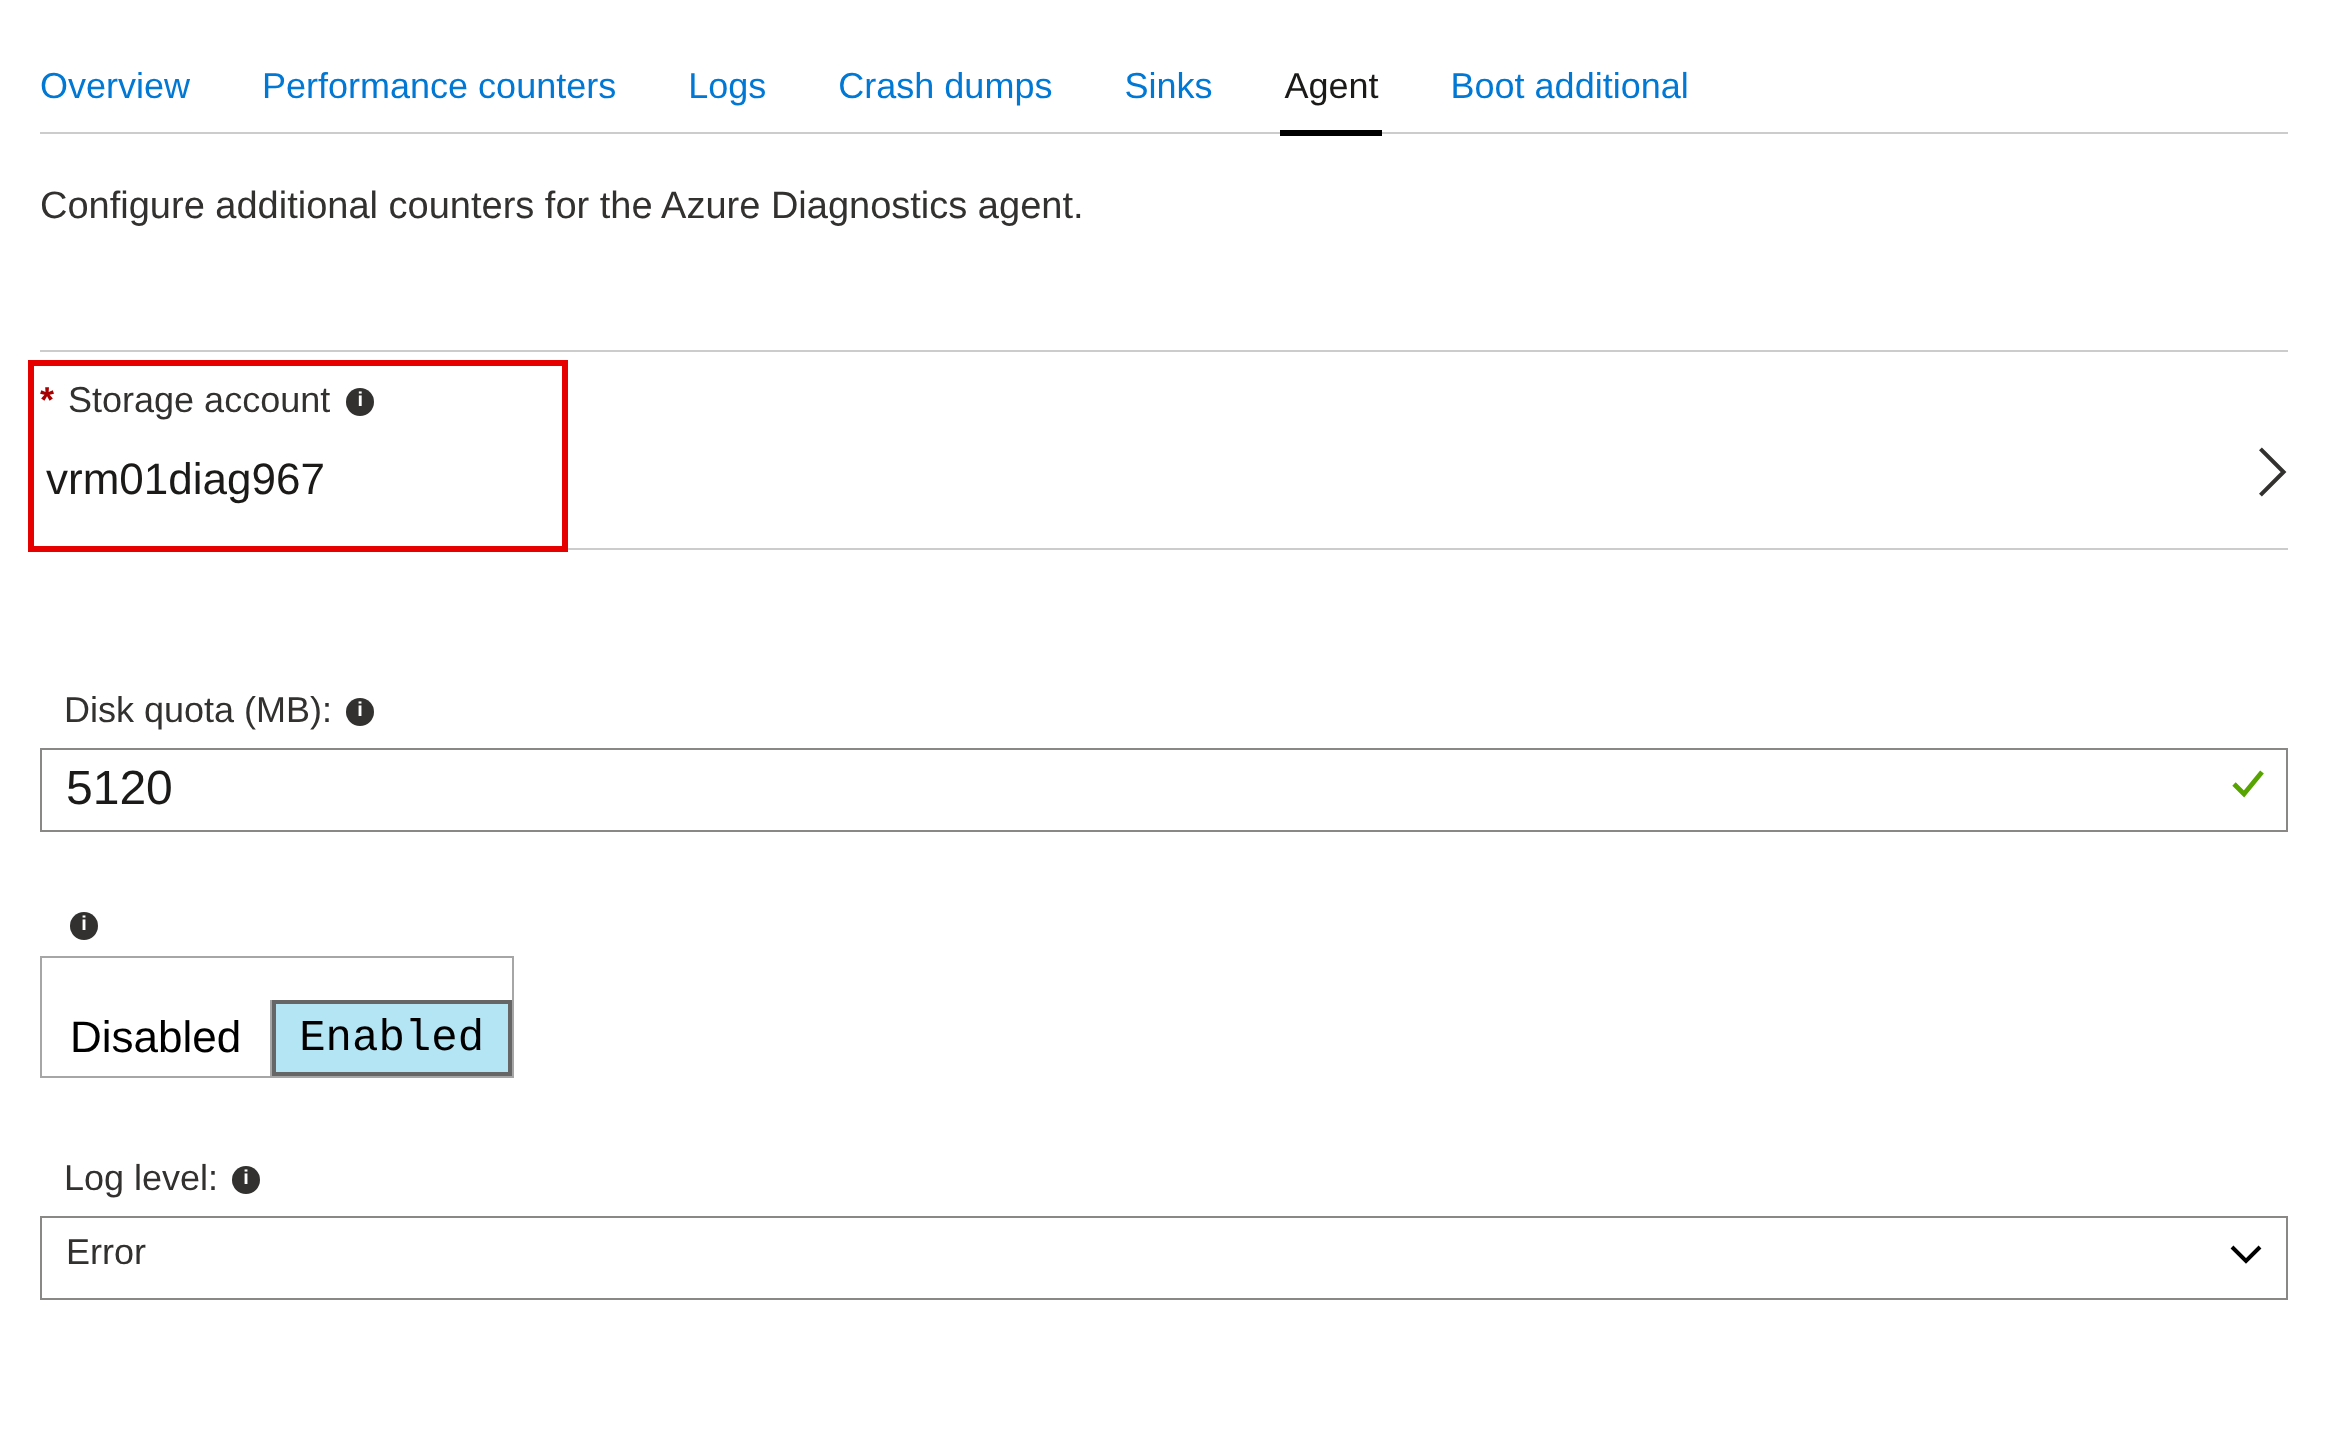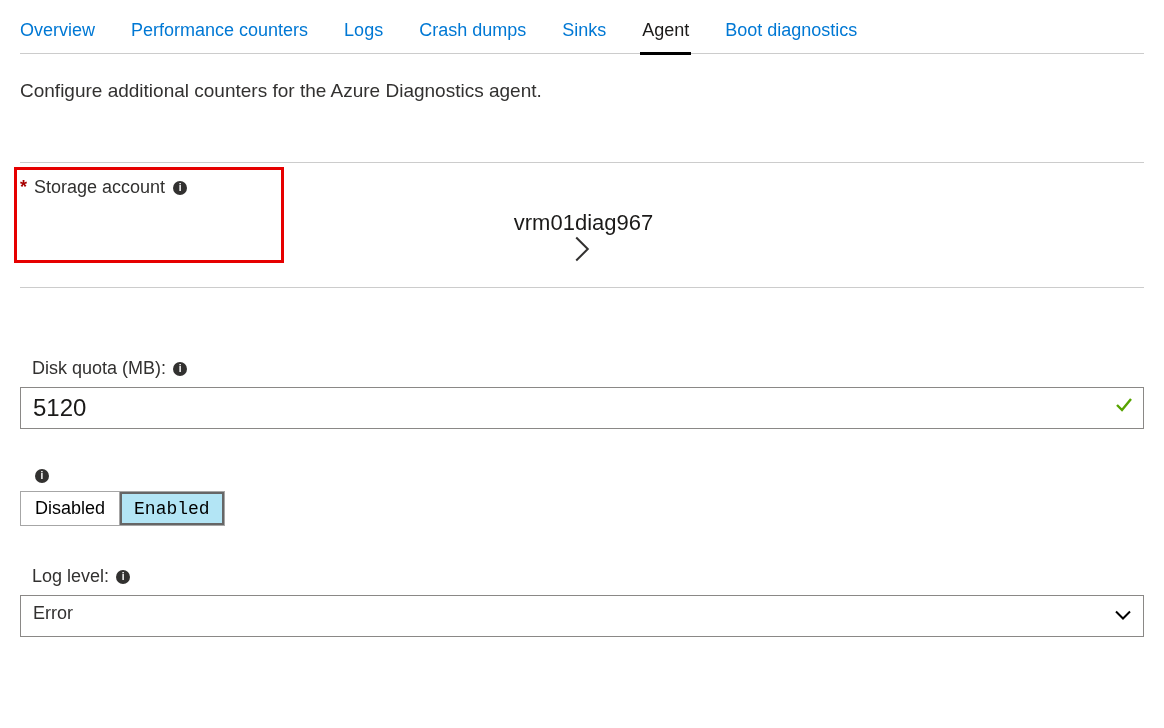--- a/index.html
+++ b/index.html
@@ -17,20 +17,21 @@
       border-bottom: 1px solid #ccc;
       padding-bottom: 8px;
       margin-bottom: 26px;
       font-size: 18px;
     }
     .tab {
       color: #0078d4;
       cursor: pointer;
       position: relative;
       padding-bottom: 4px;
+      margin-top: 13px;
     }
     .tab.active {
       color: #1b1a19;
     }
     .tab.active::after {
       content: "";
       position: absolute;
       left: -2px;
       right: -2px;
       bottom: -10px;
@@ -82,21 +83,20 @@
       align-items: center;
       justify-content: center;
       margin-left: 3px;
       flex-shrink: 0;
       line-height: 1;
     }
     .storage-row {
       display: flex;
       justify-content: space-between;
       align-items: center;
-      flex-direction: column;
     }
     .storage-value {
       font-size: 22px;
       color: #1b1a19;
       padding-left: 3px;
     }
     .chevron {
       font-size: 26px;
       color: #323130;
       user-select: none;
@@ -132,26 +132,27 @@
       color: #57a300;
       font-size: 22px;
       font-weight: bold;
     }
     .toggle-group {
       display: inline-flex;
       border: 1px solid #a6a6a6;
     }
     .toggle-btn {
       padding: 6px 14px;
-      font-size: 18px;
+      font-size: 22px;
       background: #fff;
       border: none;
       border-right: 1px solid #a6a6a6;
       cursor: pointer;
       font-family: inherit;
+      margin-top: 21px;
     }
     .toggle-btn:last-child { border-right: none; font-family: Liberation Mono, monospace; }
     .toggle-btn.selected {
       background: #b3e5f5;
       outline: 2px solid #666;
       outline-offset: -2px;
     }
     .select-wrapper {
       position: relative;
       border-radius: 15px;
@@ -178,21 +179,21 @@
 </head>
 <body>
 
 <div class="tabs">
   <div class="tab">Overview</div>
   <div class="tab">Performance counters</div>
   <div class="tab">Logs</div>
   <div class="tab">Crash dumps</div>
   <div class="tab">Sinks</div>
   <div class="tab active">Agent</div>
-  <div class="tab">Boot diagnostics</div>
+  <div class="tab">Boot additional</div>
 </div>
 
 <div class="intro">Configure additional counters for the Azure Diagnostics agent.</div>
 
 <div class="section">
   <div class="highlight-box"></div>
   <div class="label-row">
     <span class="required">*</span>
     <span>Storage account</span>
     <span class="info-icon">i</span>

